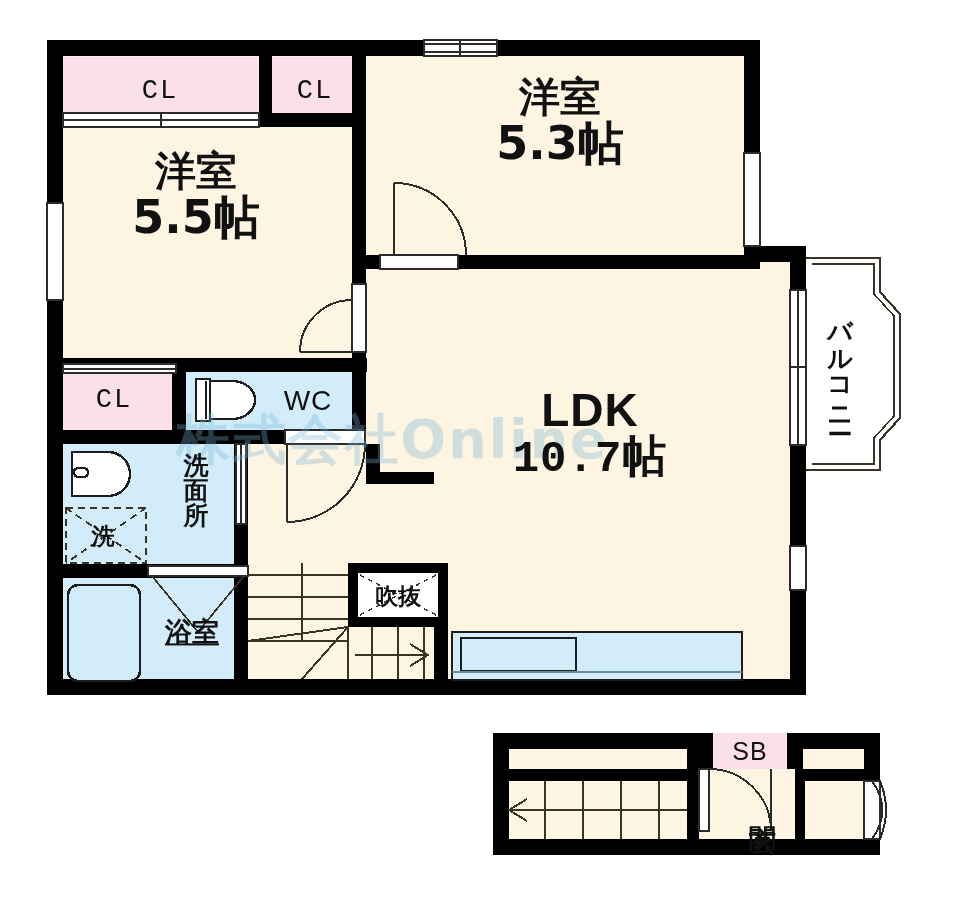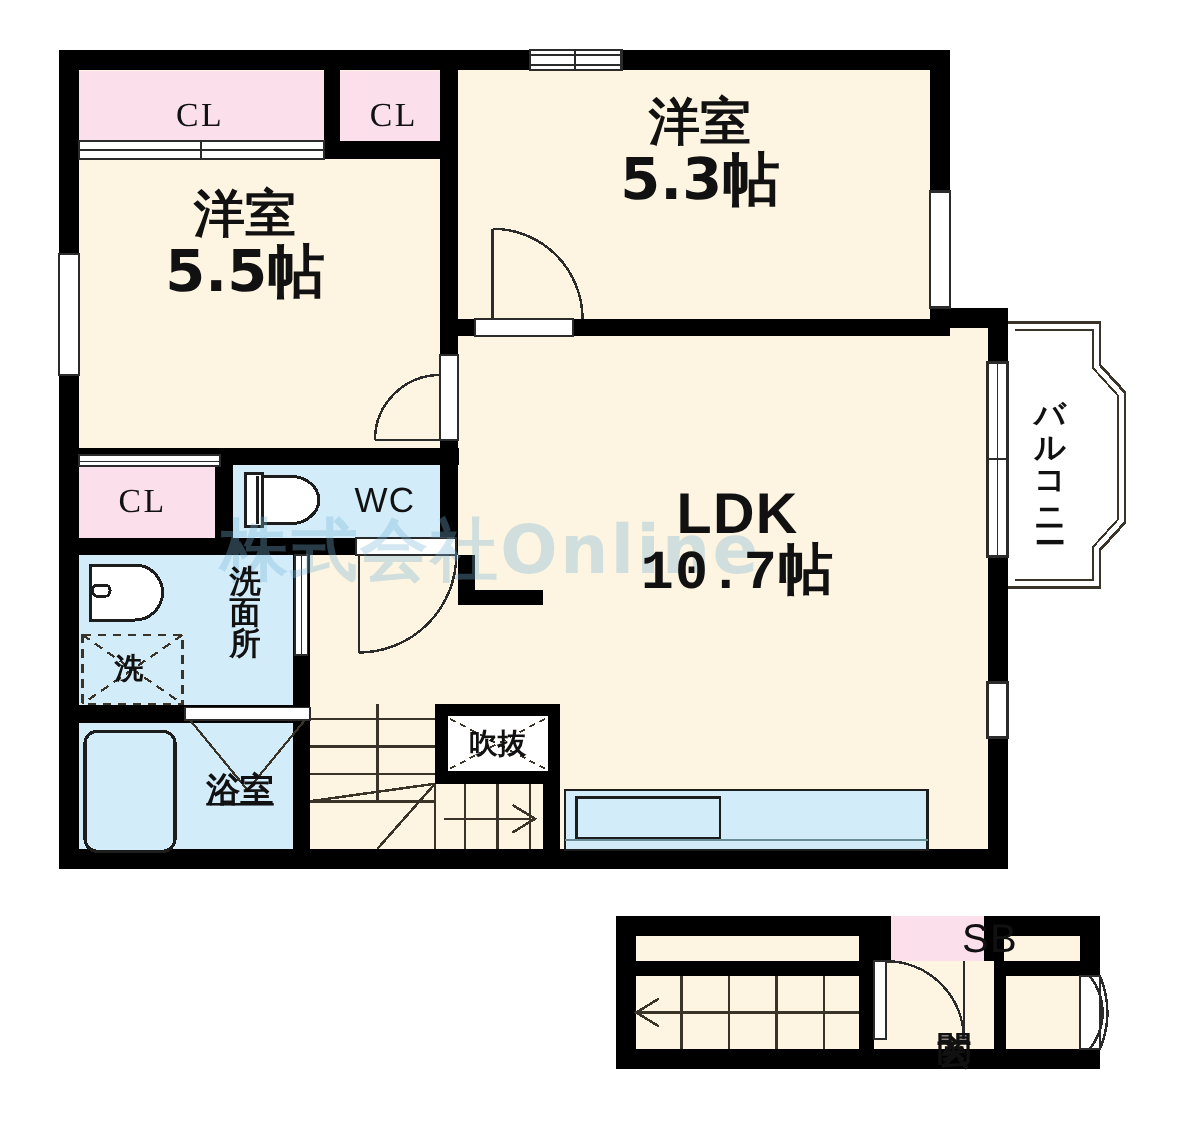--- a/index.html
+++ b/index.html
@@ -25,23 +25,23 @@
     font-weight:700;
     text-align:center;
     white-space:nowrap;
     line-height:1.08;
     pointer-events:none;
   }
   .lbl.room{font-size:41px;letter-spacing:0px;}
   .lbl.room .sz{font-size:46px;display:block;}
   .lbl.small{font-size:27px;font-weight:700;text-decoration:underline;}
   .lbl.tiny{font-size:23px;font-weight:700;}
-  .lbl.cl{font-size:27px;font-weight:400;letter-spacing:2px;font-family:Liberation Serif, serif;}
+  .lbl.cl{font-size:27px;font-weight:400;letter-spacing:2px;font-family:Liberation Mono, monospace;}
   .lbl.wc{font-size:28px;font-weight:400;letter-spacing:1px;font-family:"Liberation Sans",sans-serif;}
-  .lbl.sb{font-size:32px;font-weight:400;letter-spacing:1px;font-family:"Liberation Sans",sans-serif;margin-left:42px;}
+  .lbl.sb{font-size:25px;font-weight:400;letter-spacing:1px;font-family:"Liberation Sans",sans-serif;}
   .lbl.ldk{font-size:46px;font-weight:700;font-family:"Liberation Sans",sans-serif;letter-spacing:1px;}
   .lbl.ldk .sz{font-size:44px;display:block;font-family:Liberation Mono, monospace;}
   .lbl.vert{
     writing-mode:vertical-rl;
     text-orientation:upright;
     font-size:25px;
     letter-spacing:1px;
     line-height:1;
   }
   .lbl.stacked{font-size:25px;line-height:1.0;}

